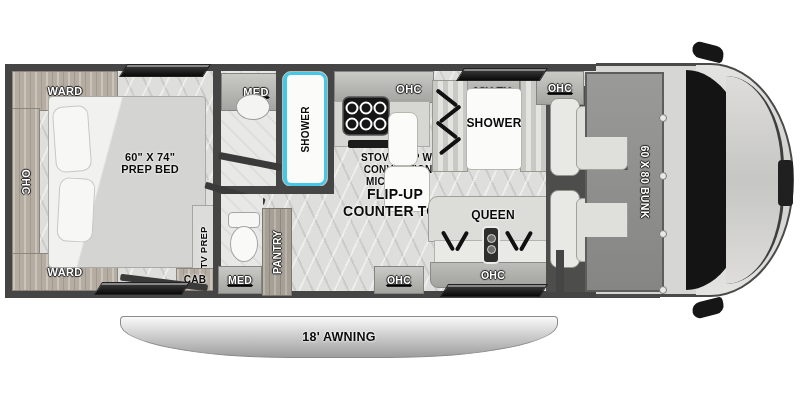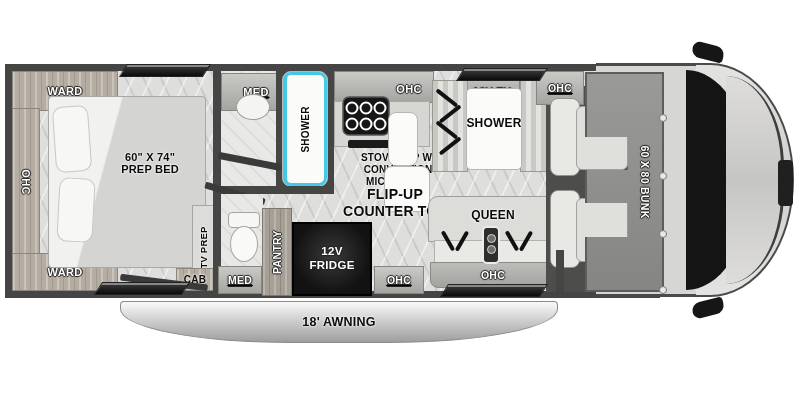--- a/index.html
+++ b/index.html
@@ -88,24 +88,20 @@
   <div class="abs tile" style="left:221px;top:194px;width:42px;height:100px;"></div>
   <div class="abs" style="left:228px;top:212px;width:32px;height:16px;background:#f6f6f4;border:1px solid #a5a5a1;border-radius:4px;"></div>
   <div class="abs" style="left:230px;top:226px;width:28px;height:36px;background:#f9f9f7;border:1px solid #a5a5a1;border-radius:50%;"></div>
   <div class="abs graycab ctr" style="left:218px;top:266px;width:44px;height:28px;">
     <span class="lw" style="font-size:10.5px">MED</span>
   </div>
 
   <div class="abs woodd ctr" style="left:262px;top:208px;width:30px;height:88px;">
     <span class="lw rccw" style="font-size:10.5px">PANTRY</span>
   </div>
-  <div class="abs ctr" style="left:292px;top:222px;width:80px;height:74px;background:radial-gradient(circle at 50% 45%,#3a3a3a,#121212 70%);border:2px solid #000;">
-    <span class="lw pre" style="font-size:11.5px">12V
-FRIDGE</span>
-  </div>
 
   <div class="abs graycab" style="left:334px;top:71px;width:100px;height:32px;"></div>
   <div class="abs" style="left:334px;top:101px;width:96px;height:46px;background:#d6d6d2;border:1px solid #a9a9a5;"></div>
   <div class="abs ctr" style="left:384px;top:80px;width:50px;height:18px;">
     <span class="lw" style="font-size:11px">OHC</span>
   </div>
   <svg class="abs" style="left:342px;top:96px;" width="48" height="40" viewBox="0 0 48 40">
     <rect x="1" y="1" width="46" height="38" rx="6" fill="#161616" stroke="#555" stroke-width="1.5"></rect>
     <circle cx="10" cy="12" r="5.5" fill="none" stroke="#fff" stroke-width="2"></circle>
     <circle cx="24" cy="12" r="5.5" fill="none" stroke="#fff" stroke-width="2"></circle>
@@ -191,20 +187,20 @@
   <span class="rivet" style="left:659px;top:114px;"></span>
   <span class="rivet" style="left:659px;top:172px;"></span>
   <span class="rivet" style="left:659px;top:230px;"></span>
   <span class="rivet" style="left:659px;top:286px;"></span>
 
   <div class="abs win" style="left:123px;top:64px;width:84px;height:13px;"></div>
   <div class="abs win" style="left:460px;top:68px;width:84px;height:13px;"></div>
   <div class="abs win" style="left:98px;top:282px;width:88px;height:13px;"></div>
   <div class="abs win" style="left:444px;top:284px;width:100px;height:13px;"></div>
 
-  <div class="abs ctr" style="left:120px;top:301px;width:438px;height:42px;border:1px solid #8a8a8a;
+  <div class="abs ctr" style="left:120px;top:316px;width:438px;height:42px;border:1px solid #8a8a8a;
               background:linear-gradient(180deg,#fafafa,#cfcfcf 45%,#9e9e9e);
               border-radius:4px 4px 170px 170px / 4px 4px 34px 34px;">
     <span class="lb" style="font-size:12.5px">18' AWNING</span>
   </div>
 
 
 </div>
 
 </body></html>

